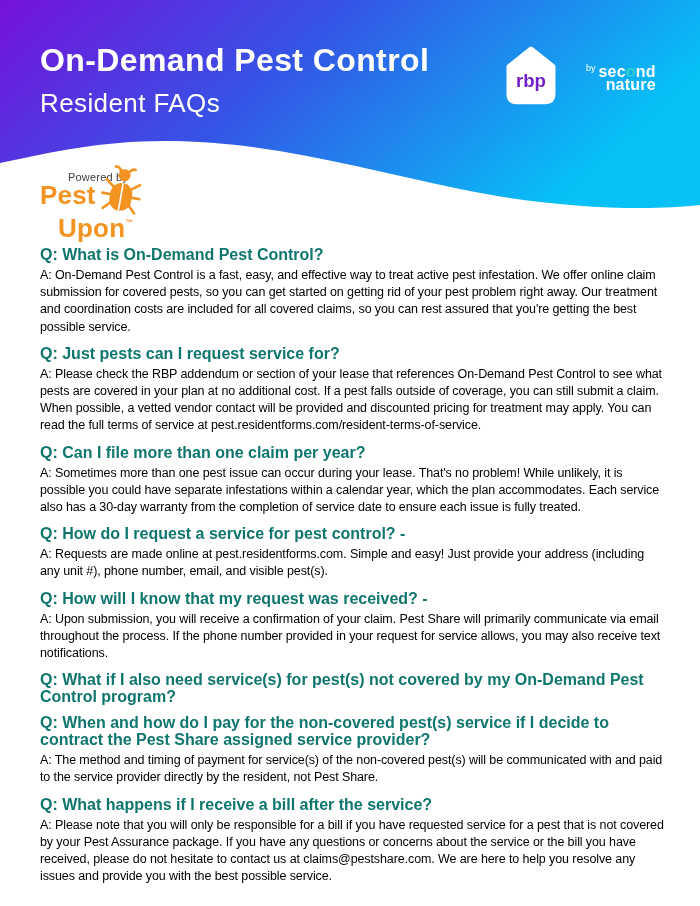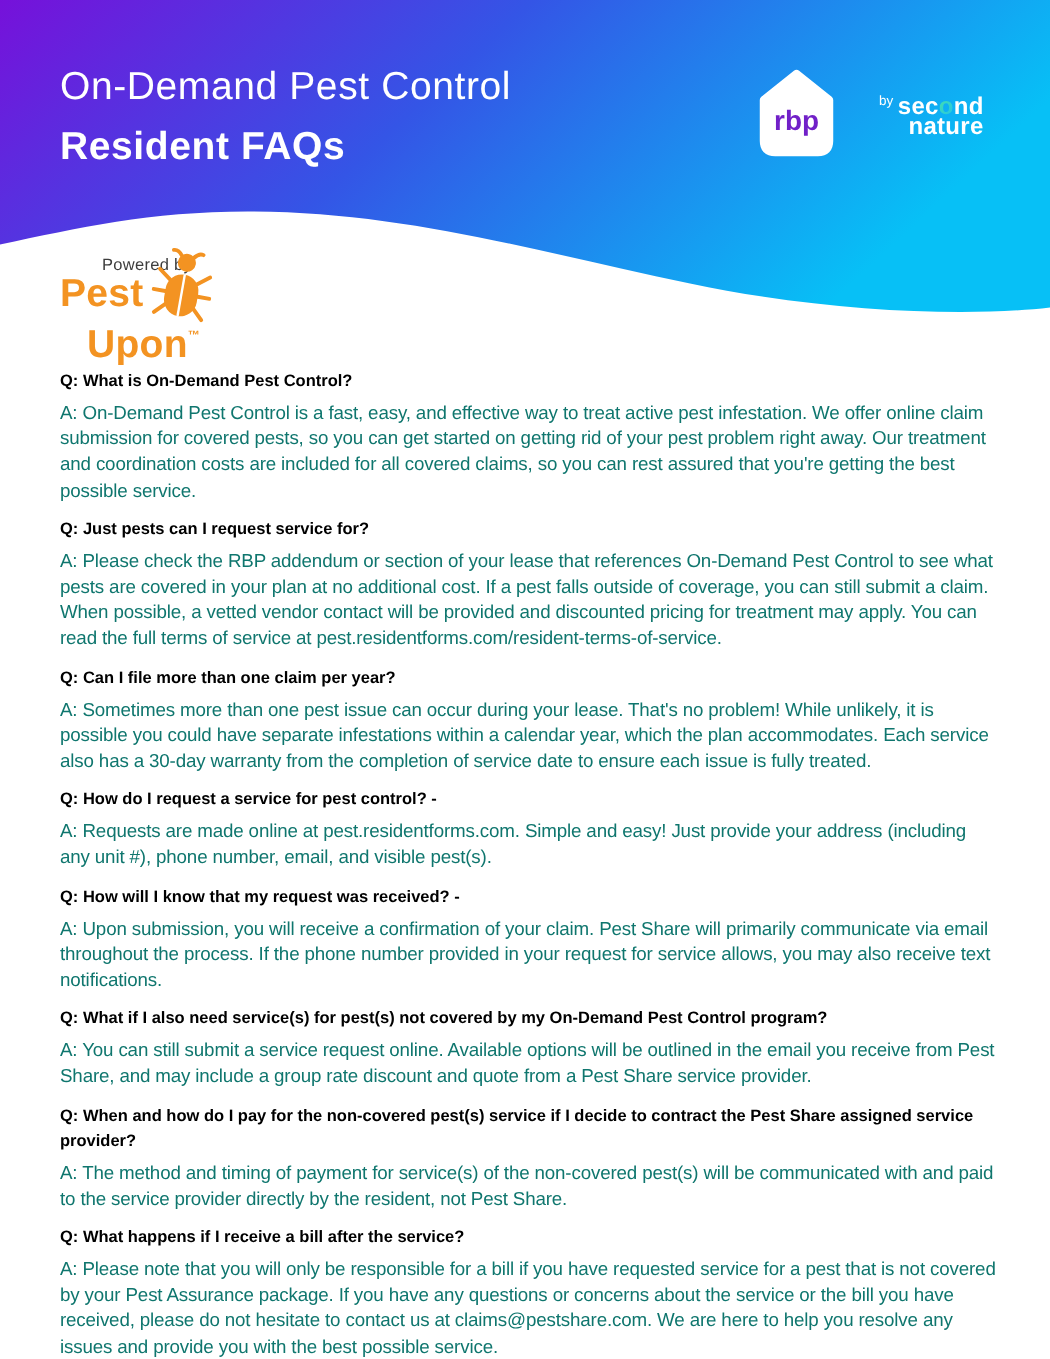--- a/index.html
+++ b/index.html
@@ -4,22 +4,22 @@
 <style>
   * { margin:0; padding:0; box-sizing:border-box; }
   html,body { width:700px; height:906px; background:#ffffff; overflow:hidden;
               font-family:"Liberation Sans", sans-serif; }
   body { position:relative; }
 
   
   .header-svg { position:absolute; left:0; top:0; width:700px; height:260px; display:block; }
 
   .title-block { position:absolute; left:40px; top:42px; color:#ffffff; z-index:2; }
-  .title-line1 { font-size:26px; font-weight:400; letter-spacing:.4px; }
-  .title-line2 { font-size:26px; font-weight:700; letter-spacing:.4px; margin-top:9px; }
+  .title-line1 { font-size:32px; font-weight:700; letter-spacing:.4px; }
+  .title-line2 { font-size:26px; font-weight:400; letter-spacing:.4px; margin-top:9px; }
 
   
   .rbp-wrap { position:absolute; left:500px; top:45px; display:flex; align-items:center; z-index:2; }
   .rbp-logo { width:62px; height:62px; }
   .sn-block { color:#fff; margin-left:9px; line-height:14px; white-space:nowrap; }
   .sn-by { font-size:9px; font-weight:400; vertical-align:6px; margin-right:3px;padding-left:15px; }
   .sn-word { font-size:16px; font-weight:700; letter-spacing:.2px; }
   .sn-line2 { margin-left:28px; margin-top:-1px;text-align:right; }
   .grad-o { background:linear-gradient(135deg,#49e3a5,#1fc0f0);
             -webkit-background-clip:text; background-clip:text; color:transparent; }
@@ -29,22 +29,22 @@
   .powered-label { font-size:11px; color:#3d3d3d; letter-spacing:.2px;padding-left:28px; }
   .ps-line { line-height:24px; }
   .ps-word { font-size:26px; font-weight:700; color:#F39322; letter-spacing:.2px; }
   .ps-line2 { margin-left:18px; }
   .ps-tm { font-size:8px; color:#F39322; vertical-align:12px; font-weight:700; }
   .bug-icon { position:absolute; left:62px; top:-6px; width:40px; height:50px; transform:rotate(10deg); }
 
   
   .faq-list { position:absolute; left:40px; top:246px; width:624px; z-index:2; }
   .faq-item { margin-bottom:9px; }
-  .faq-q { color:#000000; font-size:11px; font-weight:700; line-height:17px; margin-bottom:4px; }
-  .faq-a { color:#0f766e; font-size:12.5px; line-height:17.2px; letter-spacing:-0.1px; }
+  .faq-q { color:#0f766e; font-size:16px; font-weight:700; line-height:17px; margin-bottom:4px; }
+  .faq-a { color:#000000; font-size:12.5px; line-height:17.2px; letter-spacing:-0.1px; }
 </style>
 </head>
 <body>
 
 <svg class="header-svg" viewBox="0 0 700 260" preserveAspectRatio="none" aria-hidden="true">
   <defs>
     <linearGradient id="hdrGrad" x1="0" y1="0" x2="1" y2="0.32">
       <stop offset="0" stop-color="#7611DA"></stop>
       <stop offset="0.46" stop-color="#3455E6"></stop>
       <stop offset="1" stop-color="#07C0F6"></stop>
@@ -115,21 +115,20 @@
     <div class="faq-item">
       <div class="faq-q">Q: How do I request a service for pest control? -</div>
       <div class="faq-a">A: Requests are made online at pest.residentforms.com. Simple and easy! Just provide your address (including any unit #), phone number, email, and visible pest(s).</div>
     </div>
     <div class="faq-item">
       <div class="faq-q">Q: How will I know that my request was received? -</div>
       <div class="faq-a">A: Upon submission, you will receive a confirmation of your claim. Pest Share will primarily communicate via email throughout the process. If the phone number provided in your request for service allows, you may also receive text notifications.</div>
     </div>
     <div class="faq-item">
       <div class="faq-q">Q: What if I also need service(s) for pest(s) not covered by my On-Demand Pest Control program?</div>
-      <div class="faq-a">A: You can still submit a service request online. Available options will be outlined in the email you receive from Pest Share, and may include a group rate discount and quote from a Pest Share service provider.</div>
     </div>
     <div class="faq-item">
       <div class="faq-q">Q: When and how do I pay for the non-covered pest(s) service if I decide to contract the Pest Share assigned service provider?</div>
       <div class="faq-a">A: The method and timing of payment for service(s) of the non-covered pest(s) will be communicated with and paid to the service provider directly by the resident, not Pest Share.</div>
     </div>
     <div class="faq-item">
       <div class="faq-q">Q: What happens if I receive a bill after the service?</div>
       <div class="faq-a">A: Please note that you will only be responsible for a bill if you have requested service for a pest that is not covered by your Pest Assurance package. If you have any questions or concerns about the service or the bill you have received, please do not hesitate to contact us at claims@pestshare.com. We are here to help you resolve any issues and provide you with the best possible service.</div>
     </div>
   </div>

